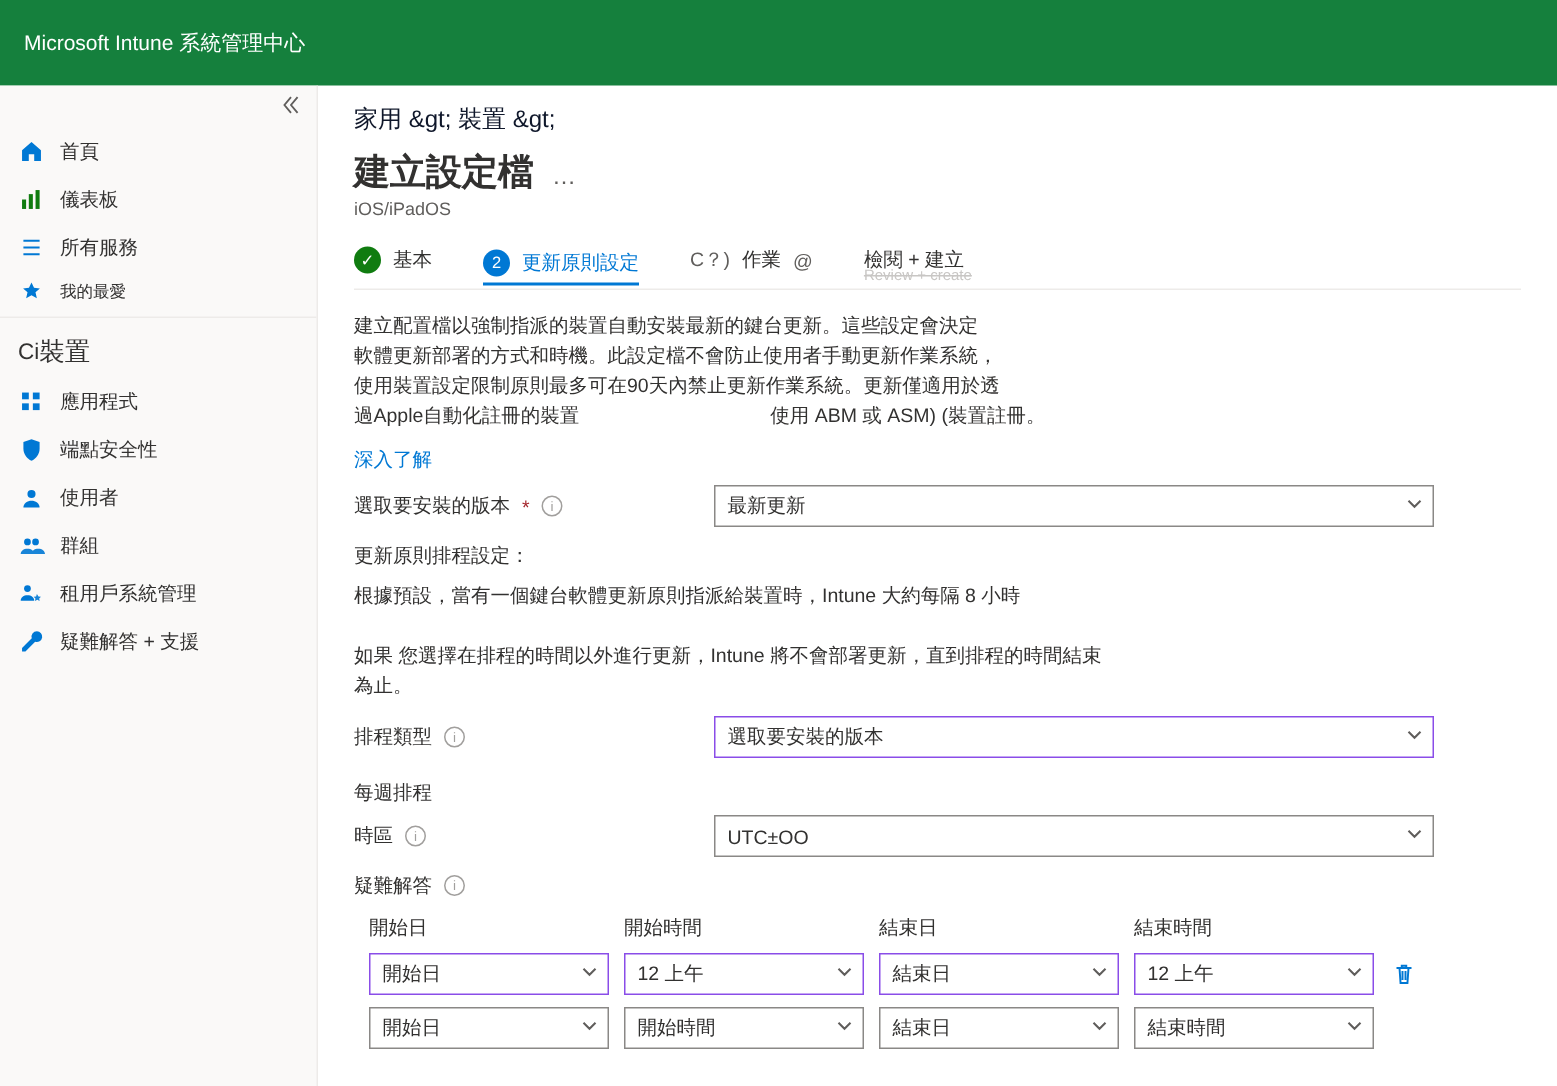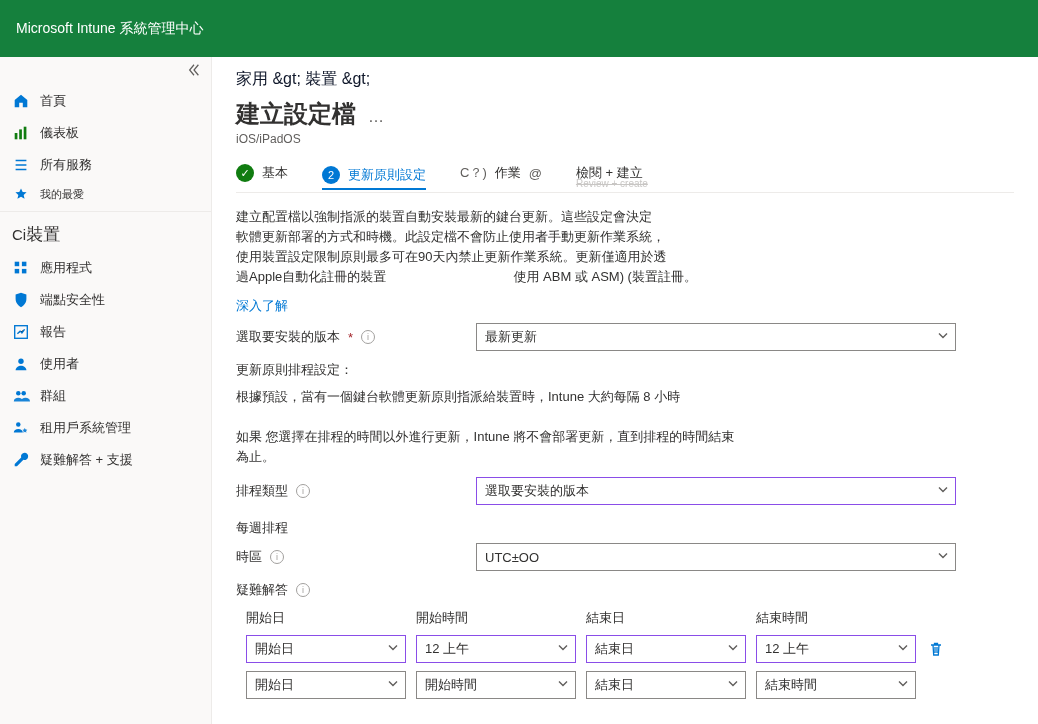--- a/index.html
+++ b/index.html
@@ -149,29 +149,20 @@
       </div>
       <div class="nav-item">
         <span class="icon ic-shield">
             <svg viewBox="0 0 20 20" width="18" height="18">
               <path fill="currentColor" d="M10 2 4 4v5c0 4 2.6 7.3 6 9 3.4-1.7 6-5 6-9V4z"></path>
             </svg>
           </span>
         <span class="label">端點安全性</span>
       </div>
       <div class="nav-item">
-        <span class="icon ic-report">
-            <svg viewBox="0 0 20 20" width="18" height="18">
-              <rect x="3" y="3" width="14" height="14" fill="none" stroke="currentColor" stroke-width="1.5"></rect>
-              <path stroke="currentColor" stroke-width="1.5" d="m6 12 3-3 2 2 3-4"></path>
-            </svg>
-          </span>
-        <span class="label">報告</span>
-      </div>
-      <div class="nav-item">
         <span class="icon ic-user">
             <svg viewBox="0 0 20 20" width="18" height="18">
               <circle cx="10" cy="7" r="3" fill="currentColor"></circle>
               <path fill="currentColor" d="M4 17c0-3 3-5 6-5s6 2 6 5z"></path>
             </svg>
           </span>
         <span class="label">使用者</span>
       </div>
       <div class="nav-item">
         <span class="icon ic-group">

